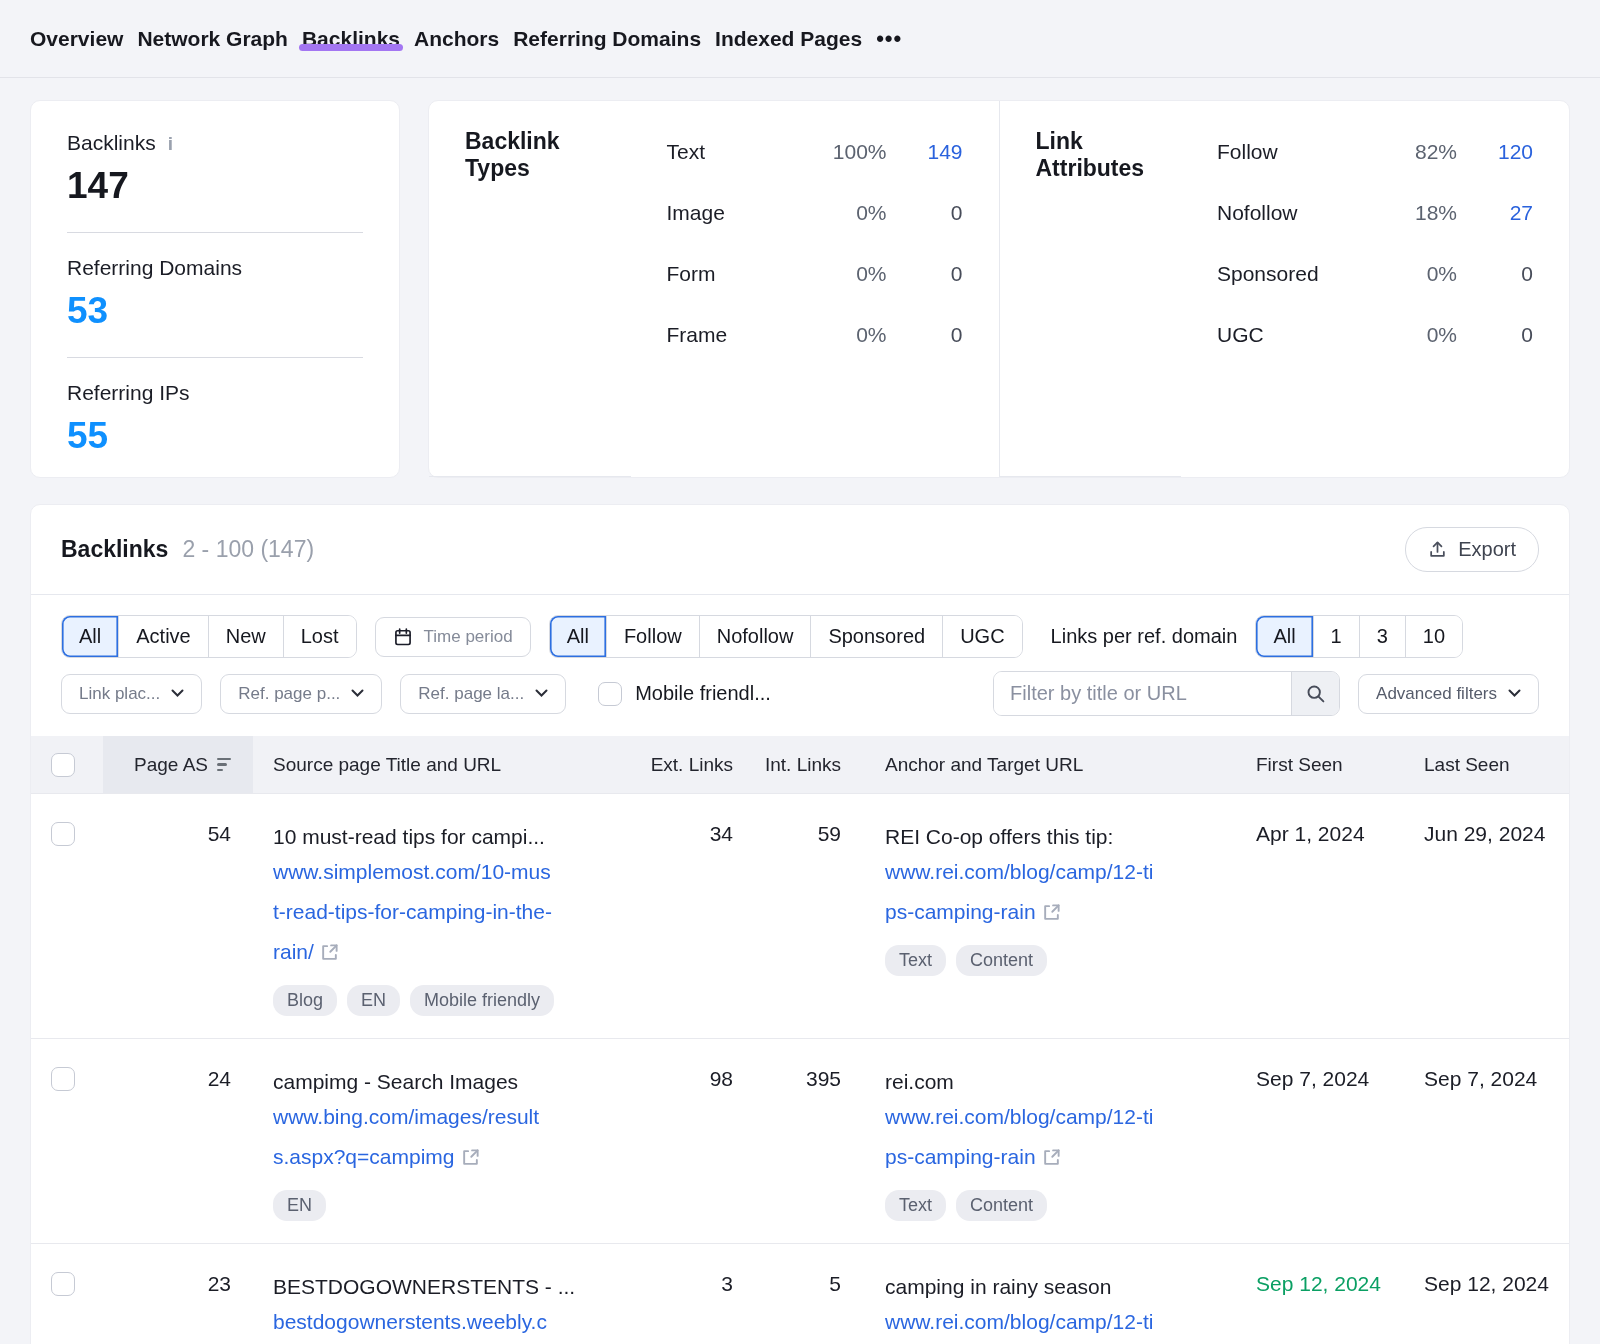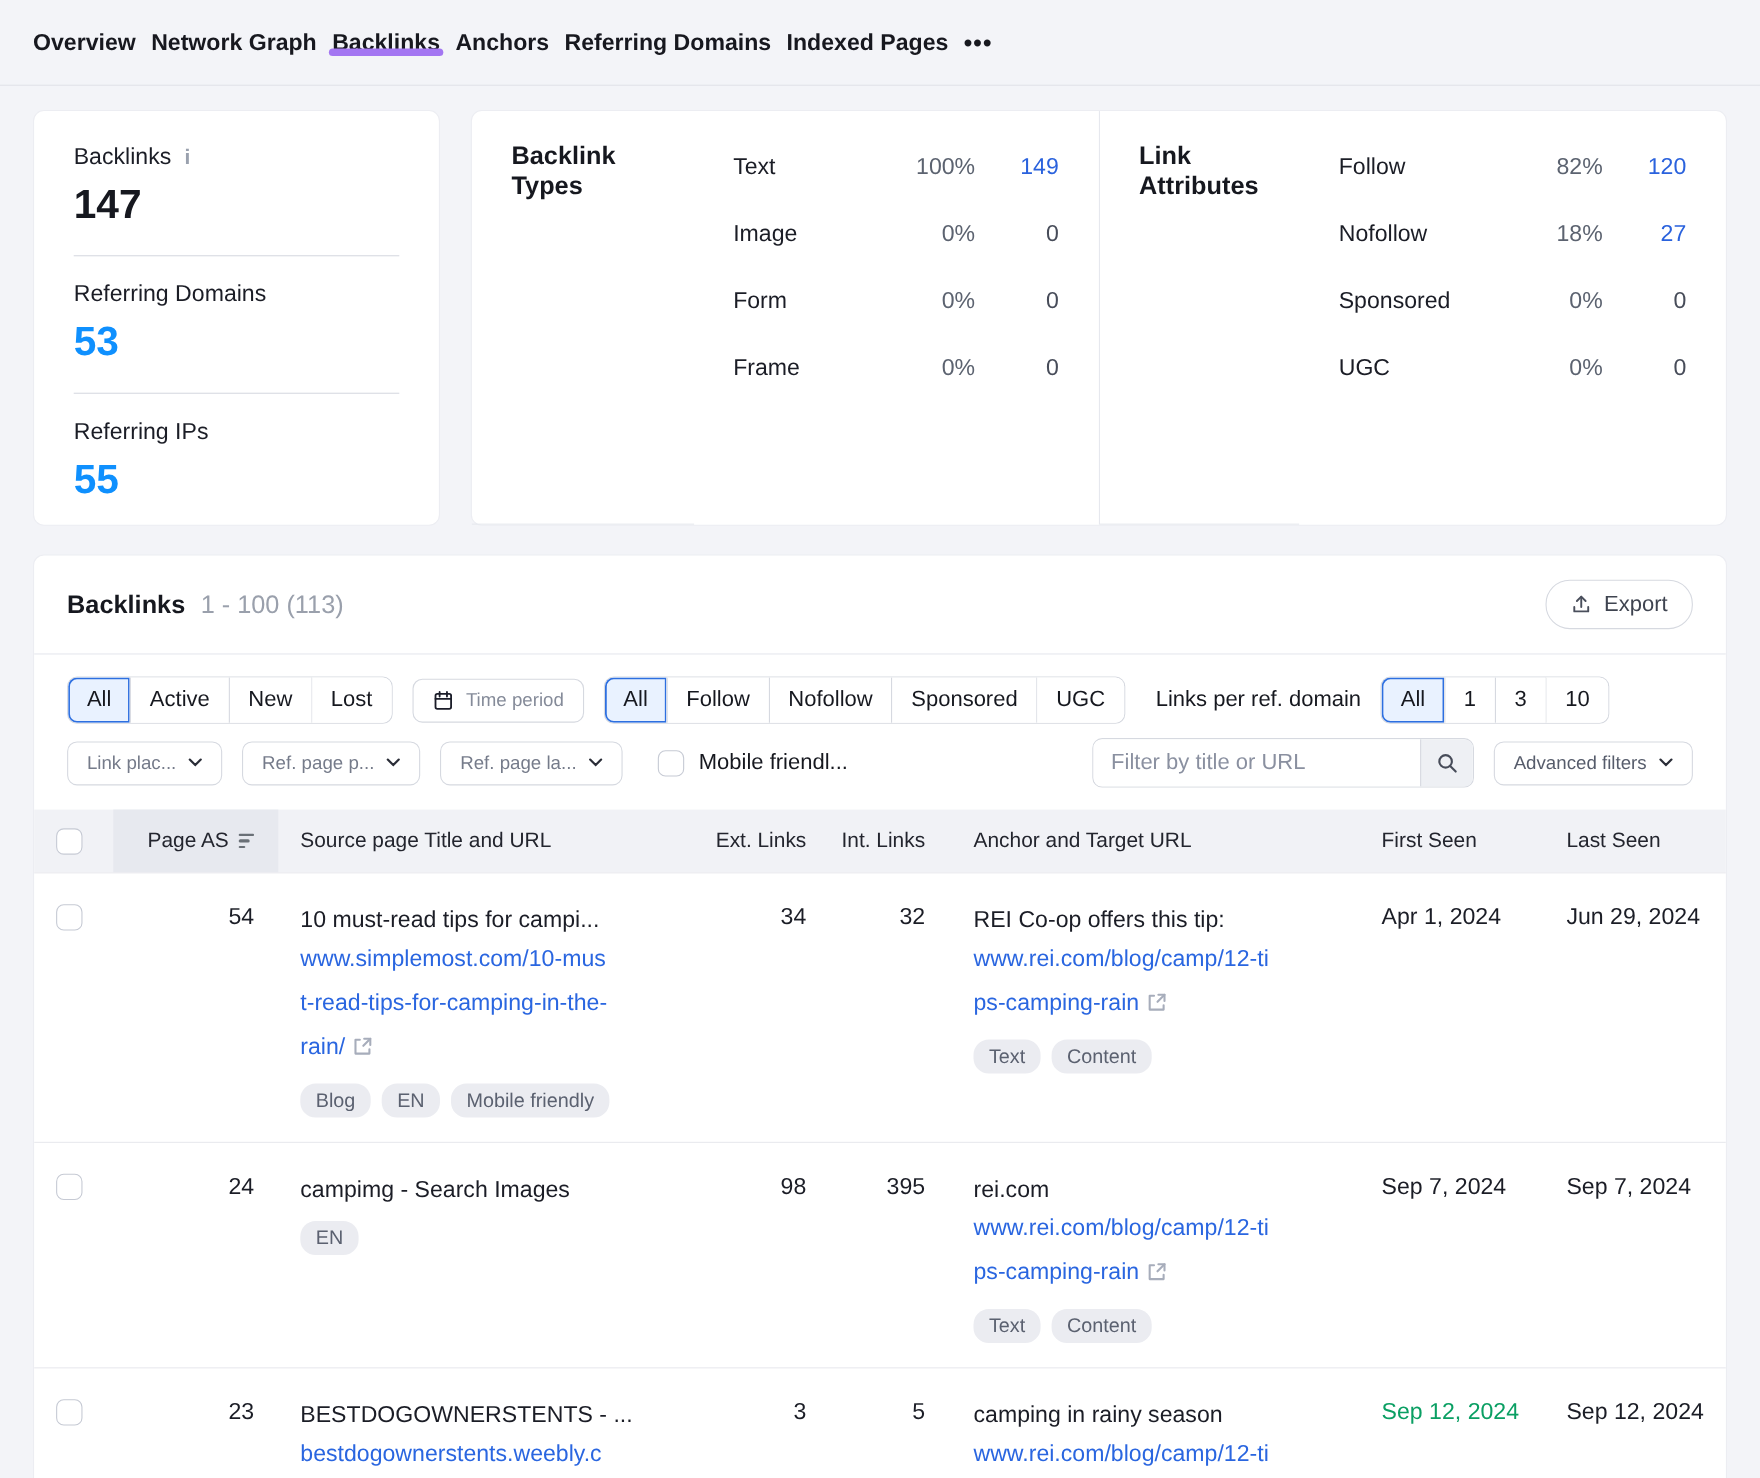--- a/index.html
+++ b/index.html
@@ -260,21 +260,21 @@
       </div>
     </div>
   </div>
 </div>
 
 <div class="table-card">
 
   <div class="tc-header">
     <div class="tc-title-group">
       <span class="tc-title">Backlinks</span>
-      <span class="tc-range">1 - 100 (113)</span>
+      <span class="tc-range">2 - 100 (147)</span>
     </div>
     <button class="export-btn">
       <span style="display:inline-flex">
         <svg width="19" height="19" viewBox="0 0 24 24" fill="none" stroke="#4a4f5c" stroke-width="2.2" stroke-linecap="round" stroke-linejoin="round">
             <path d="M12 15V3.5"></path>
             <path d="M7 8l5-5 5 5"></path>
             <path d="M4 15v5h16v-5"></path>
           </svg>
       </span>
       <span>Export</span>
@@ -413,21 +413,21 @@
               </svg>
             </span></div>
         <div class="badges">
           <span class="badge">Blog</span>
           <span class="badge">EN</span>
           <span class="badge">Mobile friendly</span>
         </div>
       </div>
     </div>
     <div class="c col-ext">34</div>
-    <div class="c col-int">32</div>
+    <div class="c col-int">59</div>
     <div class="c col-anchor">
       <div class="cell-block">
         <div class="row-title">REI Co-op offers this tip:</div>
         <div class="row-url"><a>www.rei.com/blog/camp/12-tips-camping-rain</a><span class="ext-icon" style="display:inline-flex">
               <svg width="19" height="19" viewBox="0 0 24 24" fill="none" stroke="#a7adbb" stroke-width="2.4" stroke-linecap="round" stroke-linejoin="round">
                 <path d="M9 4H4v16h16v-5"></path>
                 <path d="M13 11l8-8"></path>
                 <path d="M14 3h7v7"></path>
               </svg>
             </span></div>
@@ -446,20 +446,27 @@
   </div>
 
   <div class="trow">
     <div class="c col-check">
         <span class="checkbox"></span>
       </div>
     <div class="c col-pageas">24</div>
     <div class="c col-source">
       <div class="cell-block">
         <div class="row-title">campimg - Search Images</div>
+        <div class="row-url"><a>www.bing.com/images/results.aspx?q=campimg</a><span class="ext-icon" style="display:inline-flex">
+              <svg width="19" height="19" viewBox="0 0 24 24" fill="none" stroke="#a7adbb" stroke-width="2.4" stroke-linecap="round" stroke-linejoin="round">
+                <path d="M9 4H4v16h16v-5"></path>
+                <path d="M13 11l8-8"></path>
+                <path d="M14 3h7v7"></path>
+              </svg>
+            </span></div>
         <div class="badges">
           <span class="badge">EN</span>
         </div>
       </div>
     </div>
     <div class="c col-ext">98</div>
     <div class="c col-int">395</div>
     <div class="c col-anchor">
       <div class="cell-block">
         <div class="row-title">rei.com</div>

